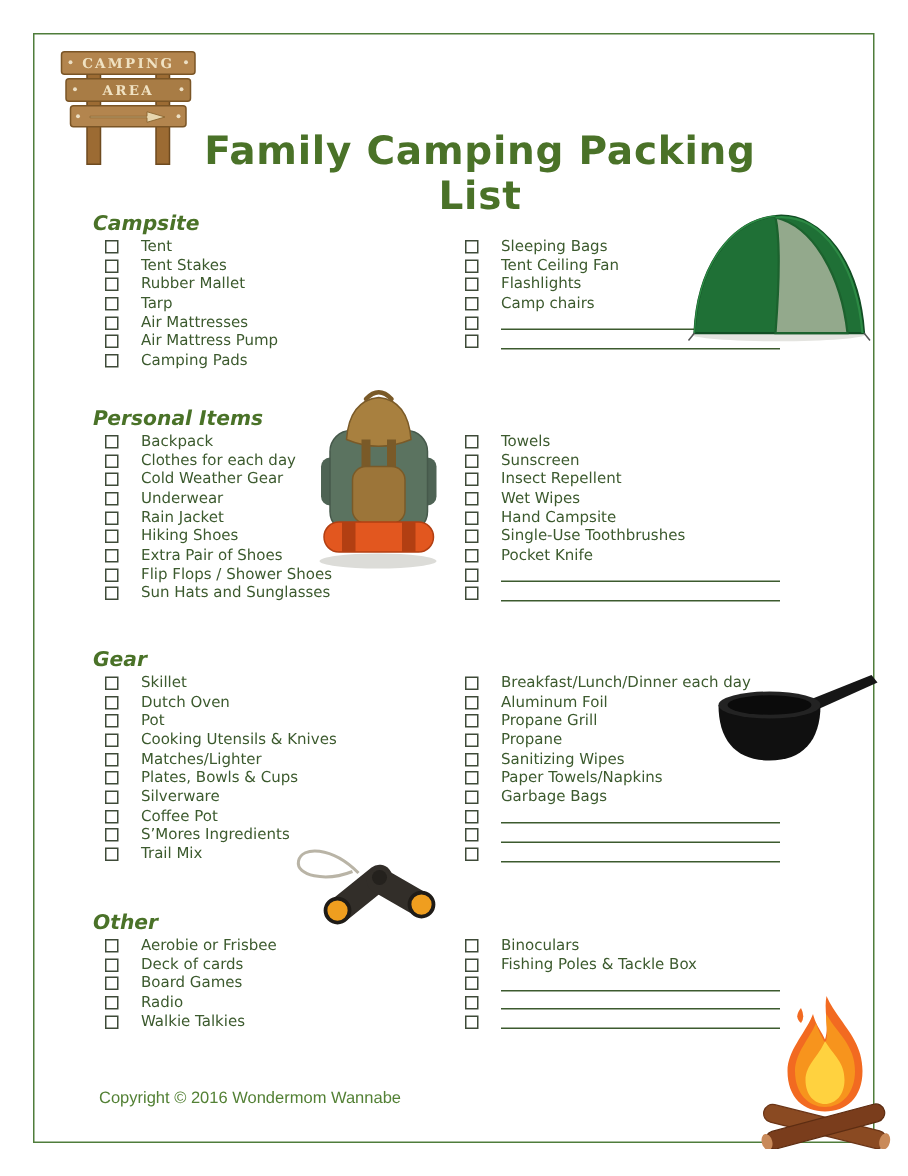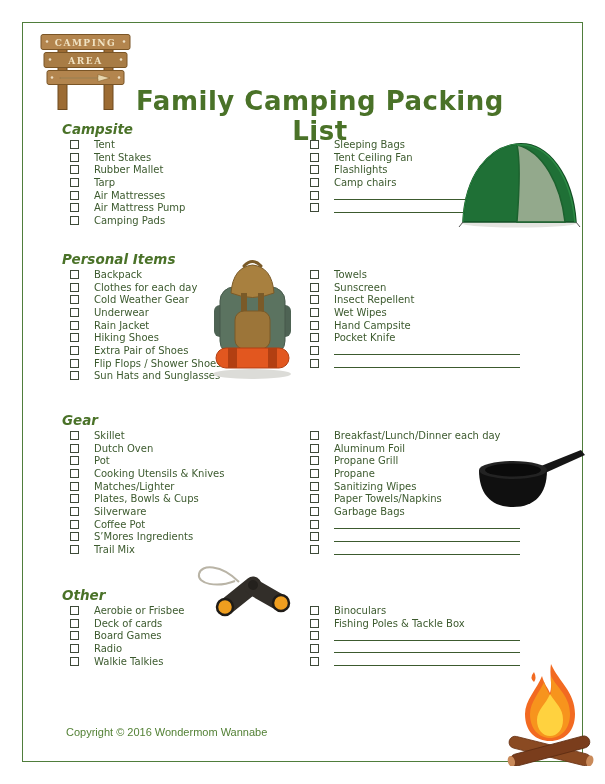--- a/index.html
+++ b/index.html
@@ -11,21 +11,21 @@
     position:absolute;left:22px;top:22px;width:559px;height:738px;
     border:1px solid var(--border,#4f7d3b);pointer-events:none;
   }
   .page-title{
     position:absolute;left:118px;top:70px;width:372px;margin:16px;
     text-align:center;font-size:26px;font-weight:bold;letter-spacing:.5px;
     color:var(--heading,#4a7228);font-family:"DejaVu Sans",sans-serif;
   }
   .section{position:absolute;left:62px;width:521px;}
   .s1{top:121px}.s2{top:251px}.s3{top:412px}.s4{top:587px}
-  .section-title{font-size:13.5px;font-weight:bold;color:var(--heading,#4a7228);height:17px;font-style:italic;}
+  .section-title{font-size:13.5px;font-weight:bold;color:var(--heading,#4a7228);height:17px;font-style:italic;margin-top:20px;}
   .cols{display:flex;}
   .col{display:flex;flex-direction:column;}
   .col-left{width:240px;flex:none;}
   .col-right{flex:1;}
   .row{display:flex;align-items:center;height:12.7px;padding-left:8px;}
   .cb{width:7px;height:7px;border:1.2px solid #3e4a38;flex:none;background:#fff;}
   .lbl{margin-left:15px;font-size:10px;color:var(--item,#3c5a2e);white-space:nowrap;}
   .blank{margin-left:15px;width:186px;height:9px;border-bottom:1px solid var(--item,#3c5a2e);}
   .copyright{
     position:absolute;left:66px;top:726px;font-size:11px;color:var(--copyright,#538135);
@@ -187,20 +187,24 @@
         <div class="row">
           <span class="cb"></span>
           <span class="lbl">Wet Wipes</span>
         </div>
         <div class="row">
           <span class="cb"></span>
           <span class="lbl">Hand Campsite</span>
         </div>
         <div class="row">
           <span class="cb"></span>
+          <span class="lbl">Single-Use Toothbrushes</span>
+        </div>
+        <div class="row">
+          <span class="cb"></span>
           <span class="lbl">Pocket Knife</span>
         </div>
         <div class="row">
           <span class="cb"></span>
           <span class="blank"></span>
         </div>
         <div class="row">
           <span class="cb"></span>
           <span class="blank"></span>
         </div>

